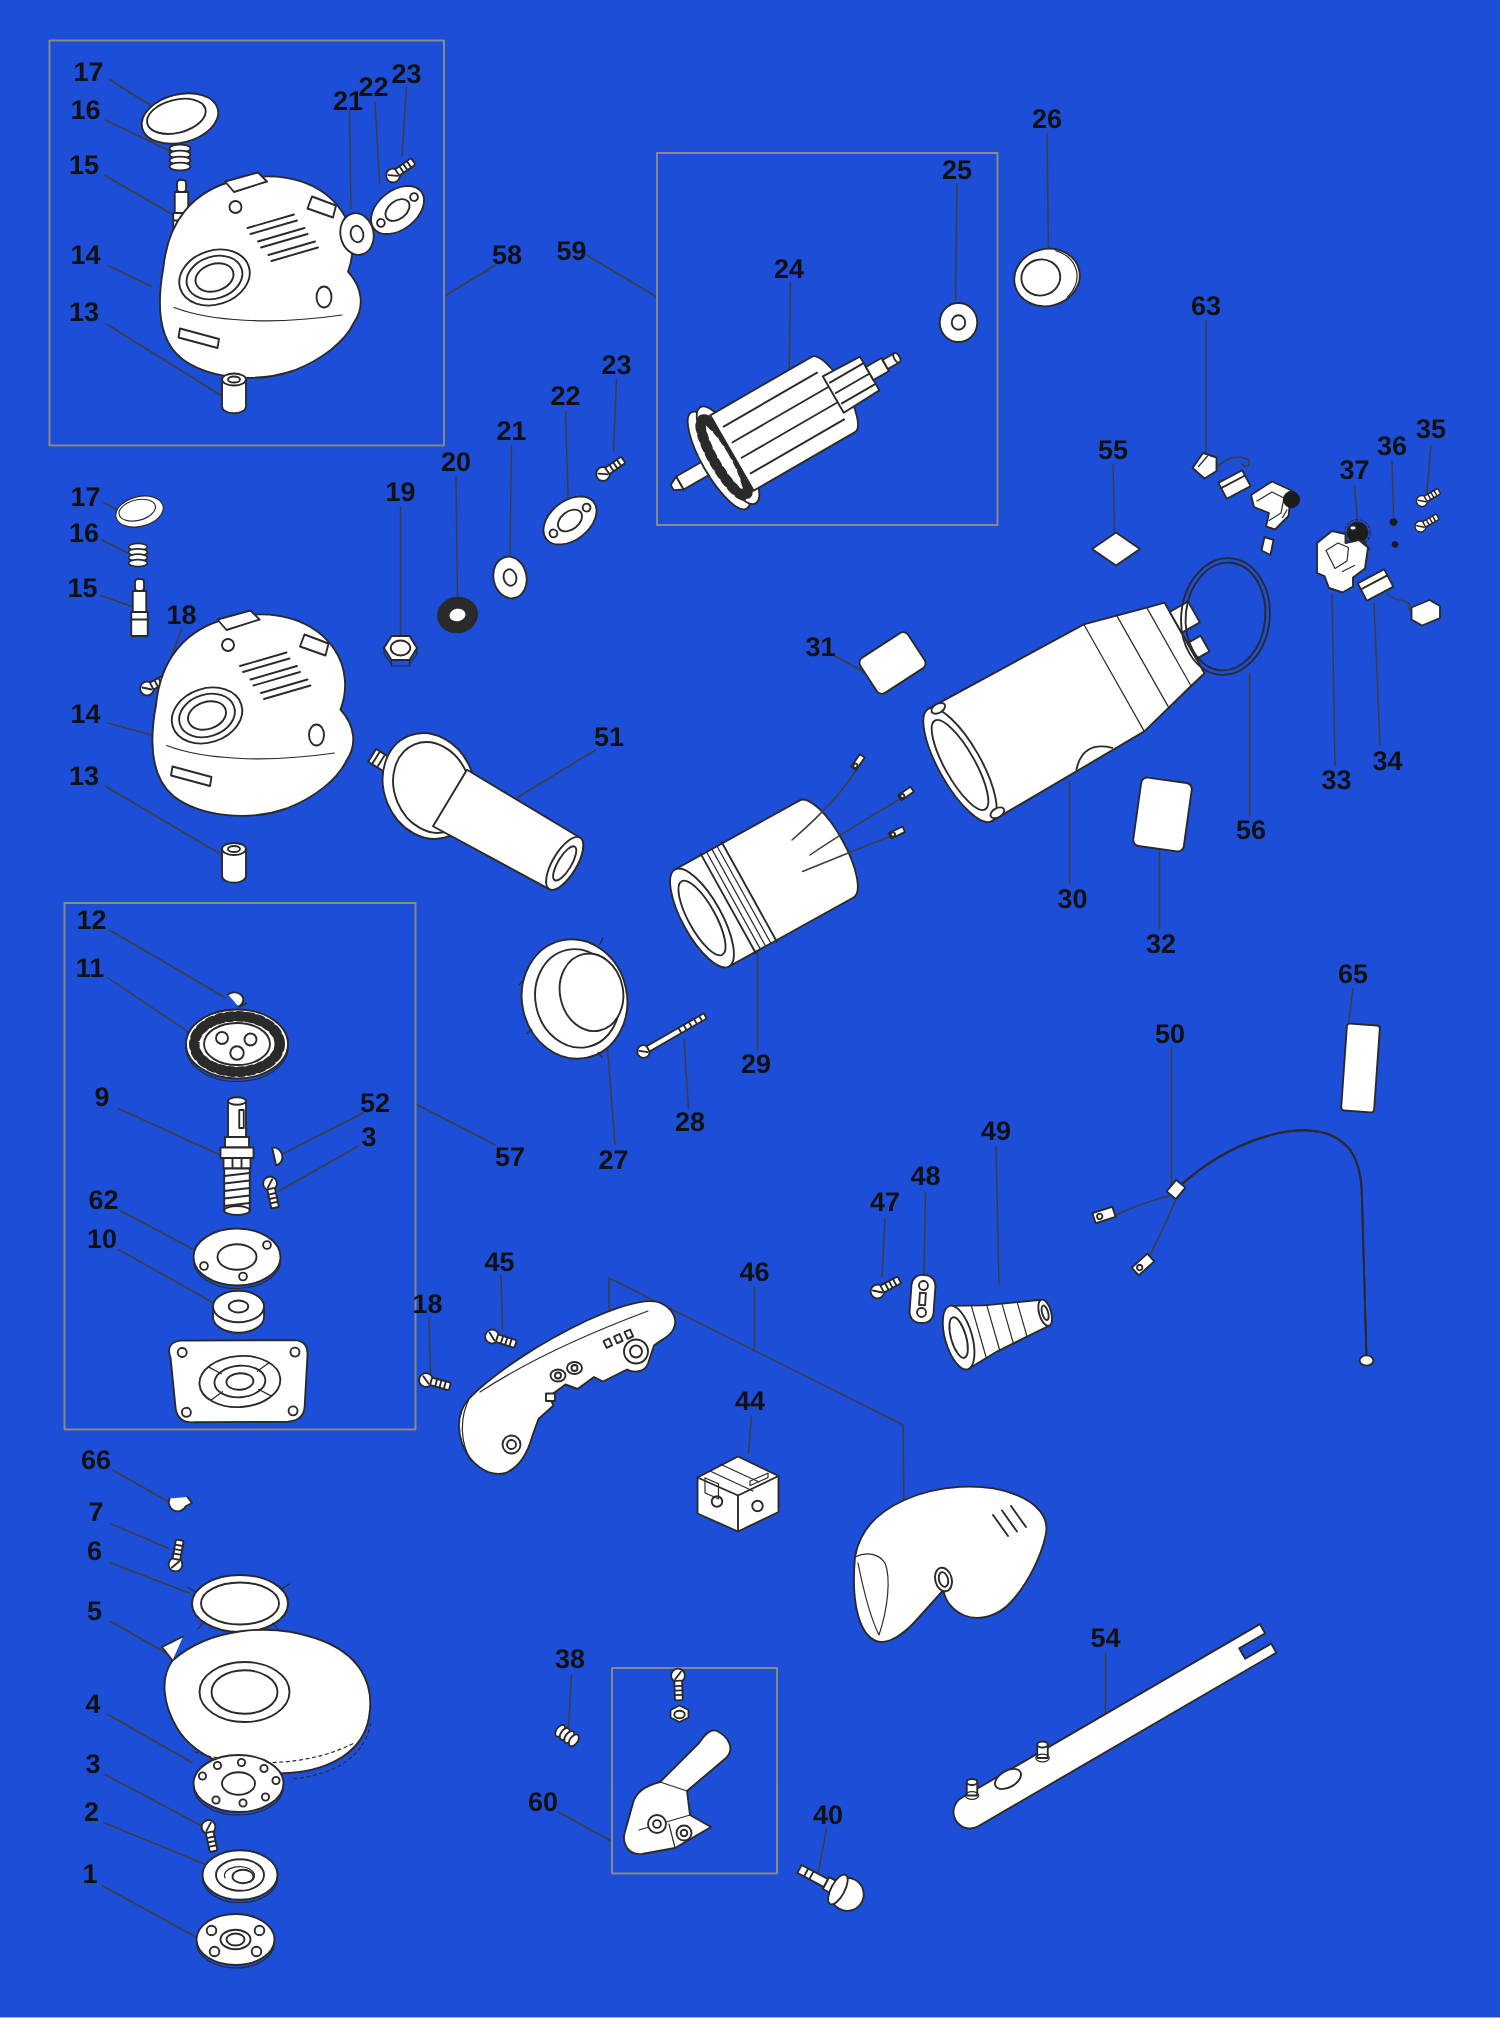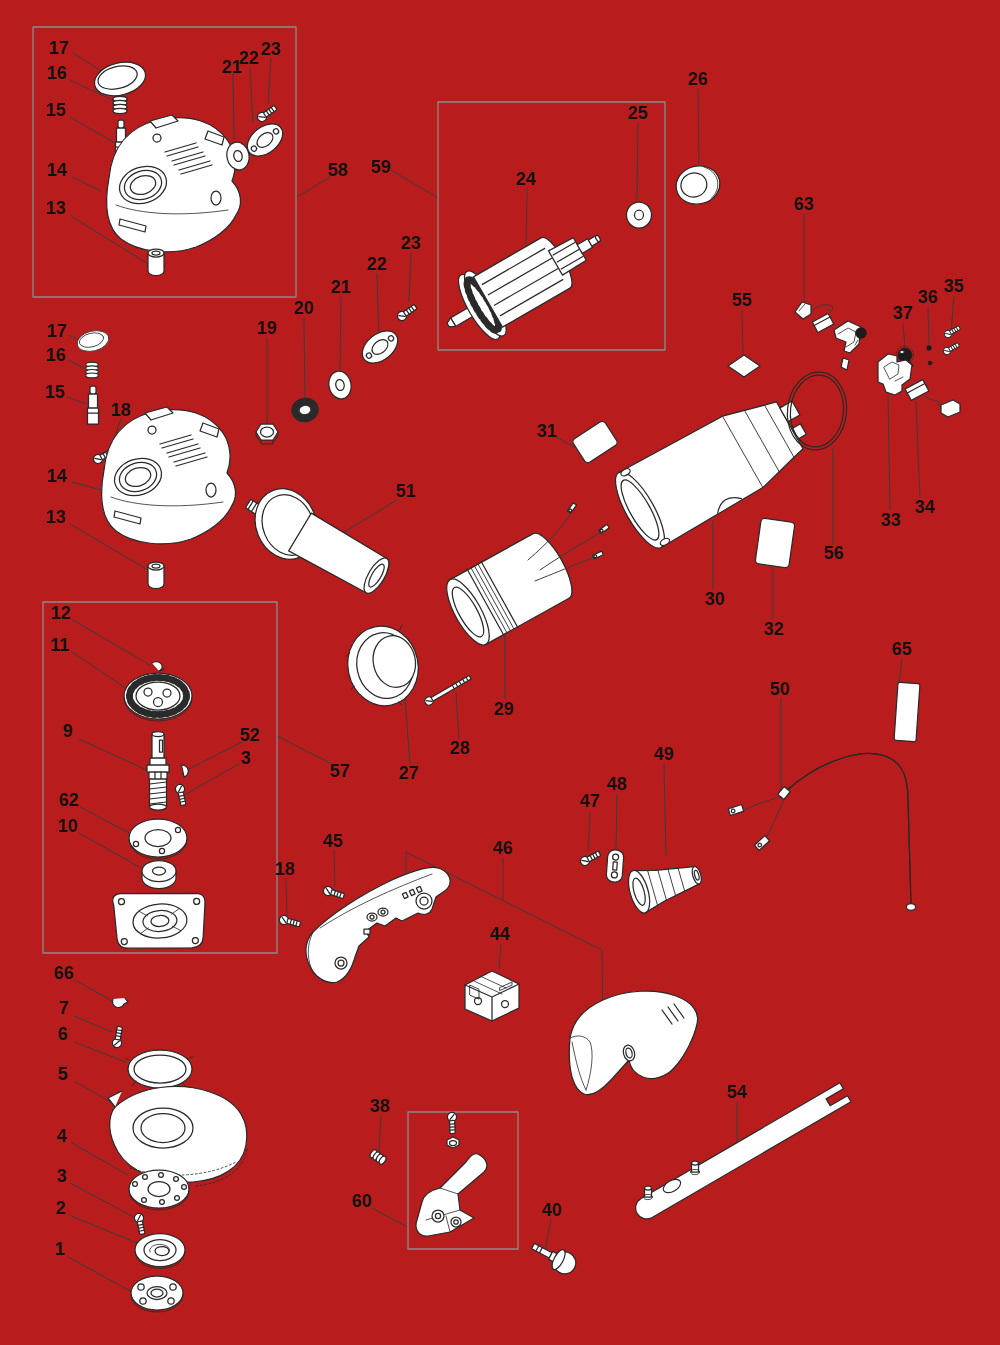--- a/index.html
+++ b/index.html
@@ -1,16 +1,16 @@
 <!DOCTYPE html>
 <html><head>
 <meta charset="utf-8">
 <style>
   html,body{margin:0;padding:0;background:#fff;}
-  .stage{position:relative;width:1000px;height:1345px;background:#b91c1c;overflow:hidden;
+  .stage{position:relative;width:1000px;height:1345px;background:#1d4ed8;overflow:hidden;
          font-family:"Liberation Sans",sans-serif;}
   svg{display:block;}
   svg *{stroke:#2a2a2a;fill:none;stroke-width:1.25;stroke-linecap:round;stroke-linejoin:round;}
   svg .w{fill:#ffffff;}
   svg .dk{fill:#1c1c1c;stroke:#1c1c1c;stroke-width:.5;}
   svg .box{stroke:#8a8a8a;stroke-width:1.3;fill:none;}
   svg .ld{stroke:#3d3d3d;stroke-width:1;fill:none;}
   svg .thin{stroke-width:.8;}
   svg .fins{stroke-dasharray:3 3.6;stroke-width:7;}
   svg text{stroke:none;fill:#111;font:700 18px "Liberation Sans",sans-serif;text-anchor:middle;}

